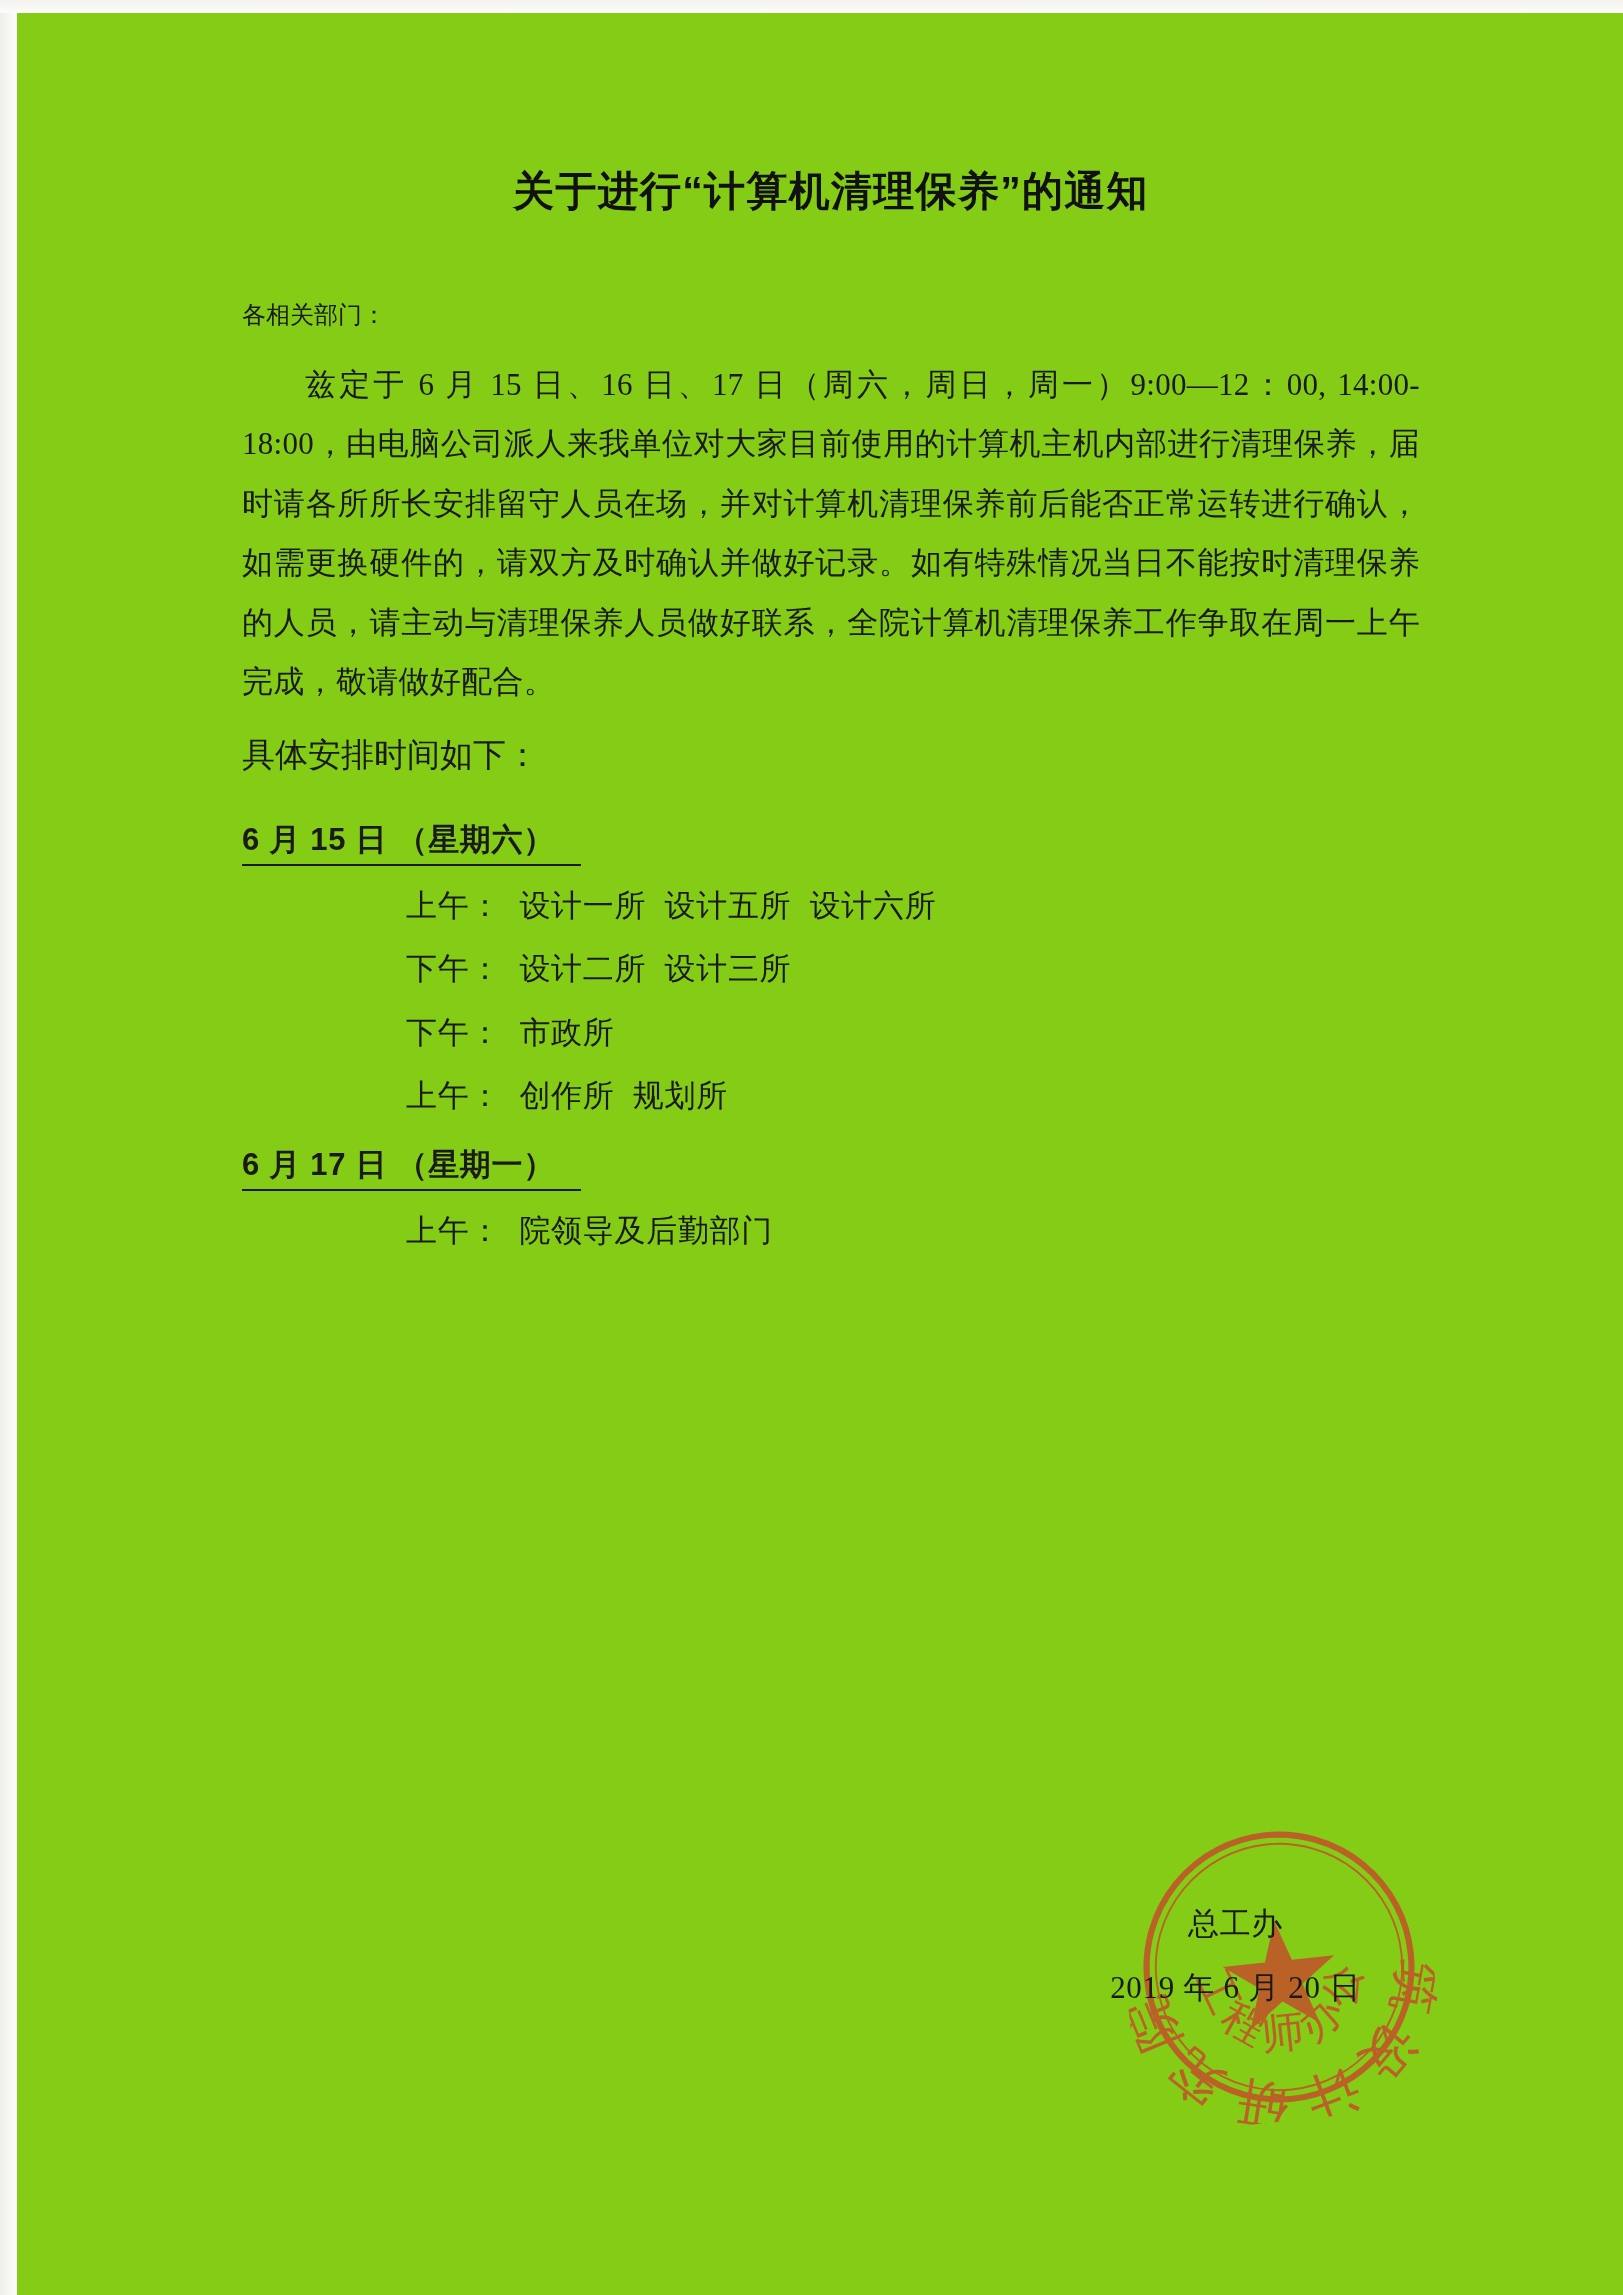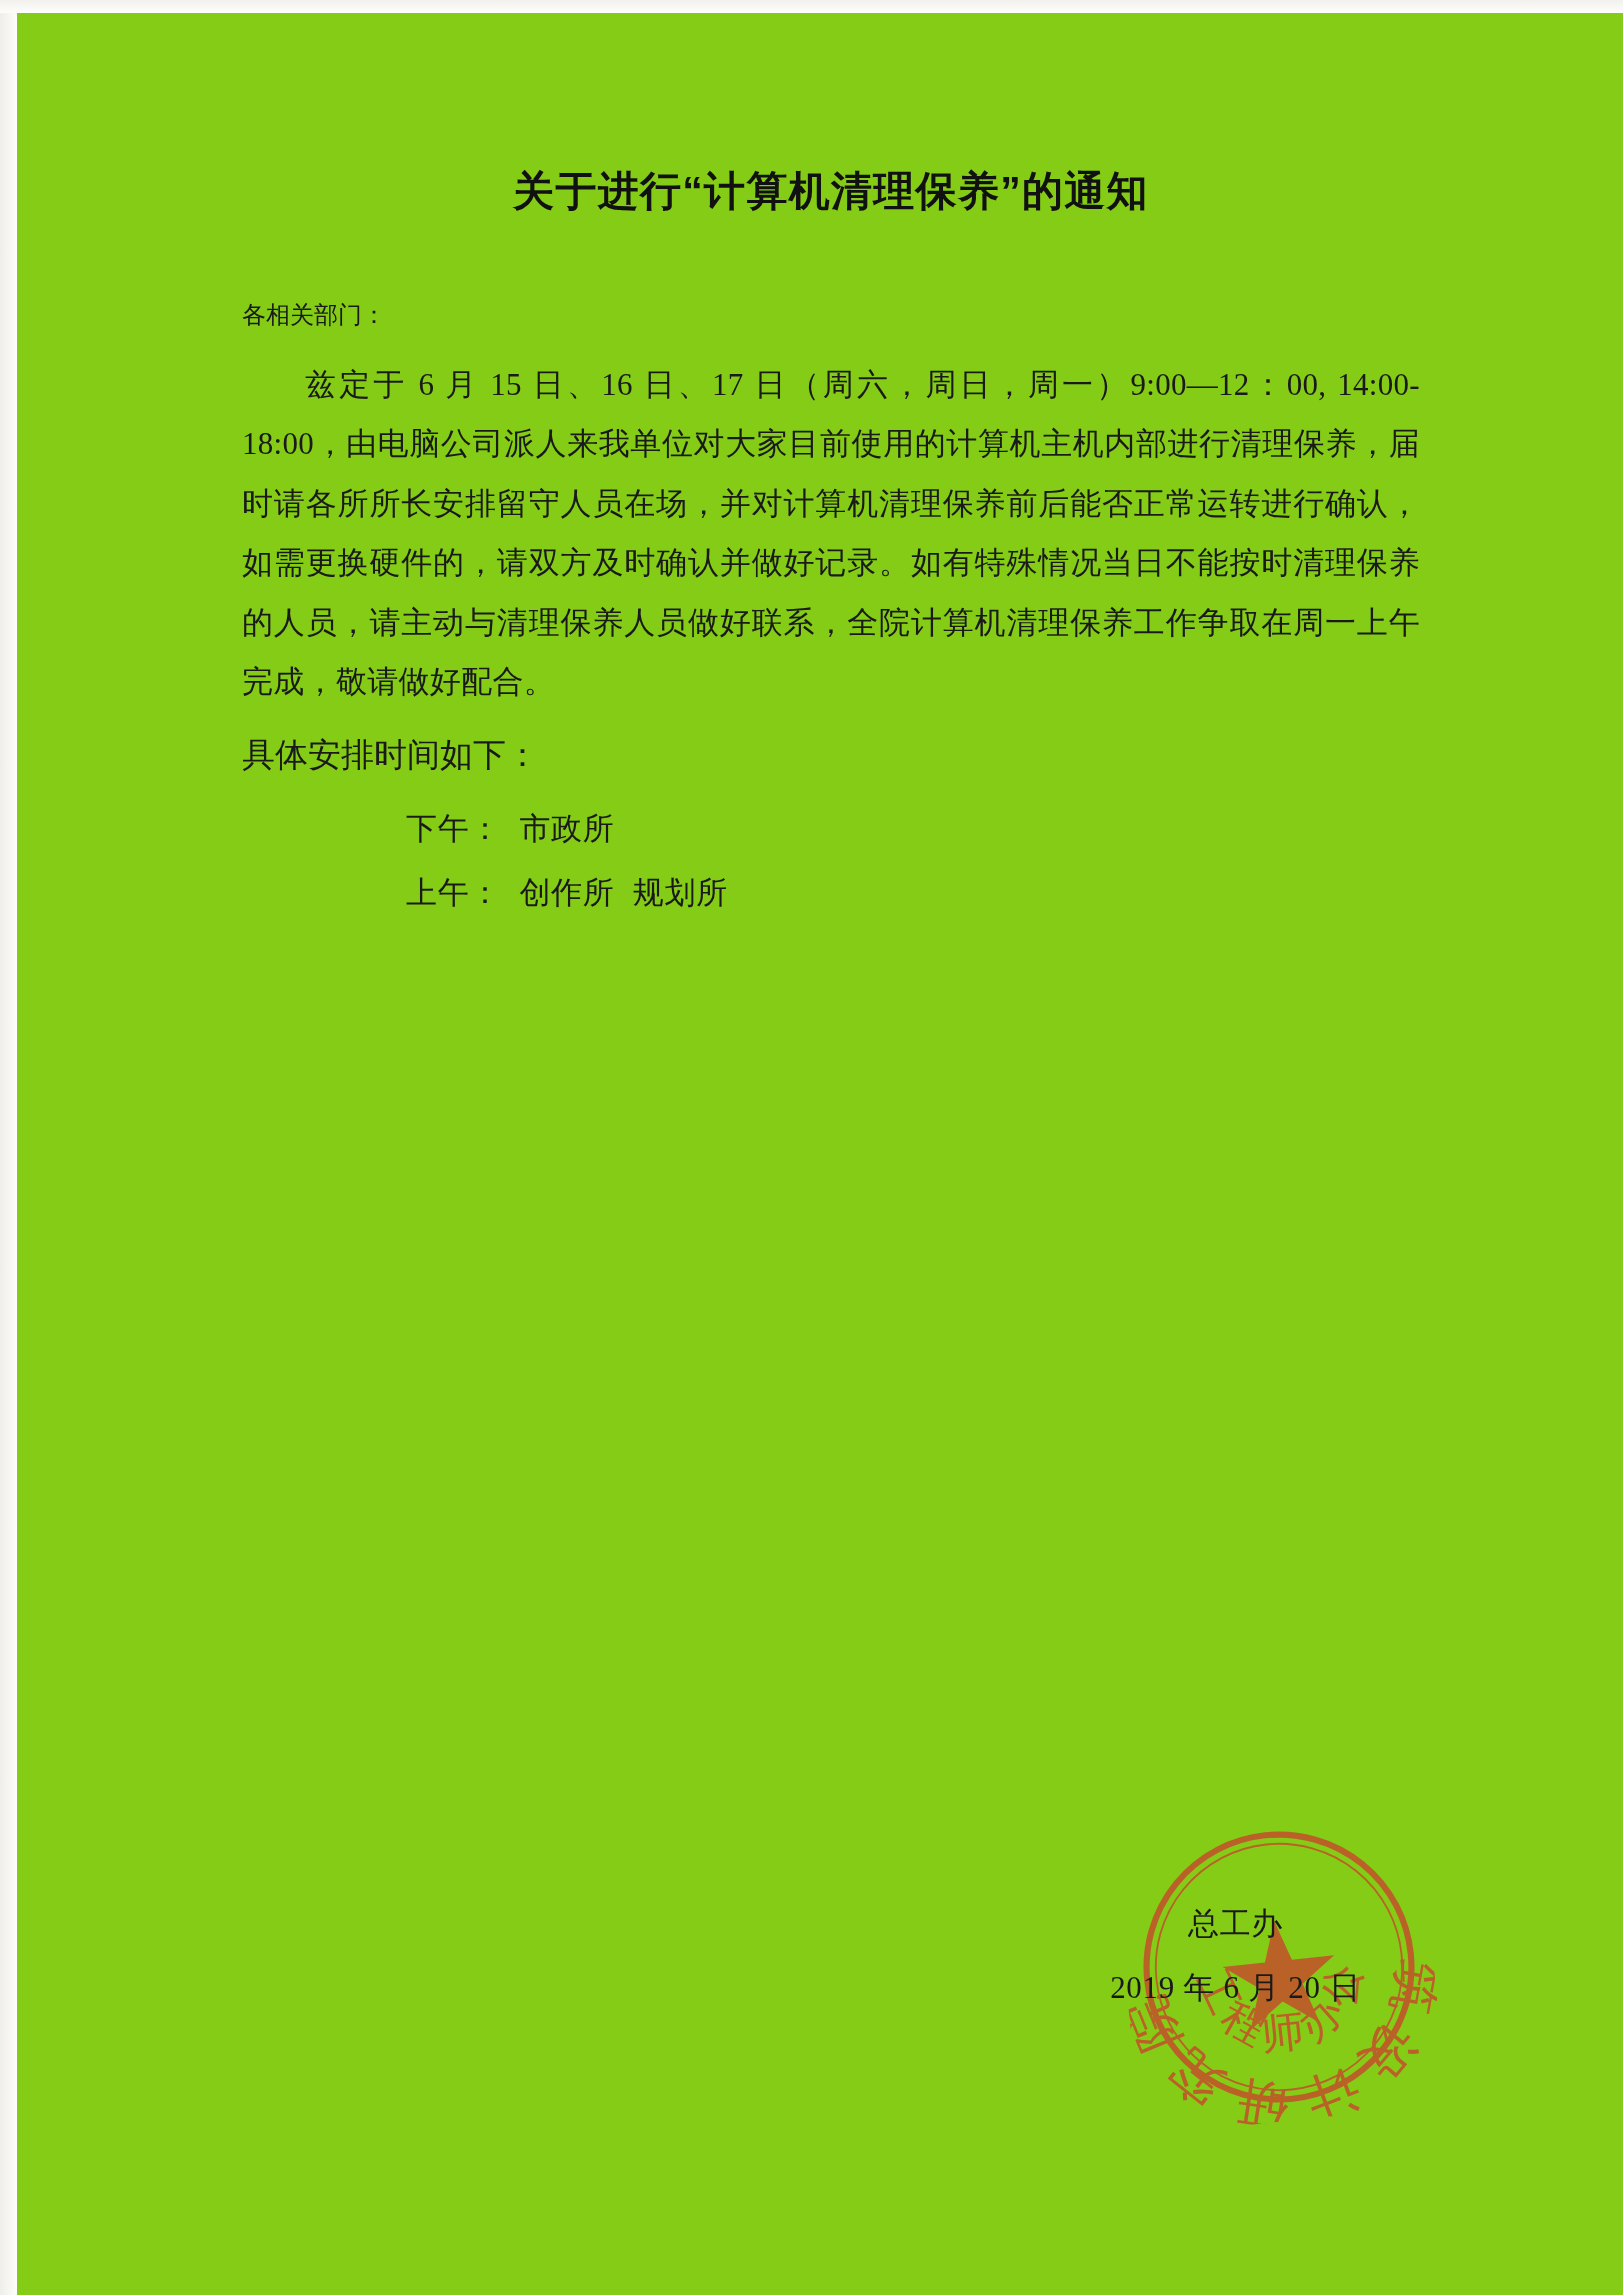--- a/index.html
+++ b/index.html
@@ -147,30 +147,45 @@
   <div class="content">
 
     <h1 class="doc-title">关于进行“计算机清理保养”的通知</h1>
 
     <p class="salutation">各相关部门：</p>
 
     <p class="body-para">兹定于 6 月 15 日、16 日、17 日（周六，周日，周一）9:00—12：00, 14:00-18:00，由电脑公司派人来我单位对大家目前使用的计算机主机内部进行清理保养，届时请各所所长安排留守人员在场，并对计算机清理保养前后能否正常运转进行确认，如需更换硬件的，请双方及时确认并做好记录。如有特殊情况当日不能按时清理保养的人员，请主动与清理保养人员做好联系，全院计算机清理保养工作争取在周一上午完成，敬请做好配合。</p>
 
     <p class="lead-line">具体安排时间如下：</p>
 
-
     <div class="day-block">
+      <div class="day-heading">6 月 15 日 （星期六）</div>
+      <p class="session-line">
+        <span>上午：</span><span class="gap"></span><span>设计一所</span><span class="gap"></span><span>设计五所</span><span class="gap"></span><span>设计六所</span>
+      </p>
+      <p class="session-line">
+        <span>下午：</span><span class="gap"></span><span>设计二所</span><span class="gap"></span><span>设计三所</span>
+      </p>
+    </div>
+
+    <div class="day-block">
       <p class="session-line">
         <span>下午：</span><span class="gap"></span><span>市政所</span>
       </p>
       <p class="session-line">
         <span>上午：</span><span class="gap"></span><span>创作所</span><span class="gap"></span><span>规划所</span>
       </p>
     </div>
 
+    <div class="day-block">
+      <div class="day-heading">6 月 17 日 （星期一）</div>
+      <p class="session-line">
+        <span>上午：</span><span class="gap"></span><span>院领导及后勤部门</span>
+      </p>
+    </div>
 
   </div>
 
   <div class="seal">
     <svg viewBox="0 0 200 200" xmlns="http://www.w3.org/2000/svg">
       <defs>
         <path id="sealArcOuter" d="M 100,100 m -78,0 a 78,78 0 1,1 156,0" transform="rotate(180 100 100)" fill="none"></path>
         <path id="sealArcInner" d="M 100,100 m -52,0 a 52,52 0 1,0 104,0" fill="none"></path>
       </defs>
       <circle cx="100" cy="100" r="86" fill="none" stroke="#d0392f" stroke-width="4"></circle>

